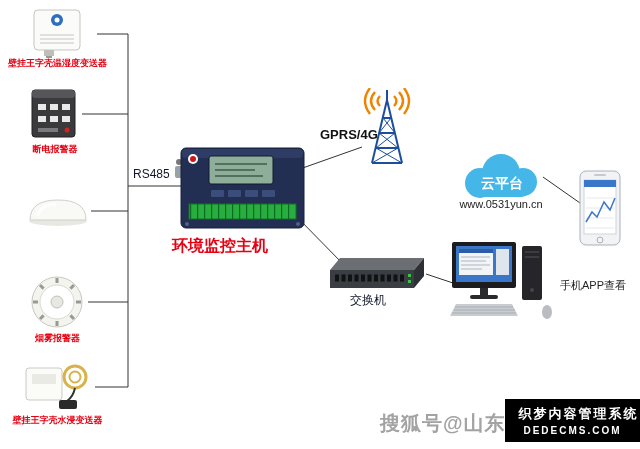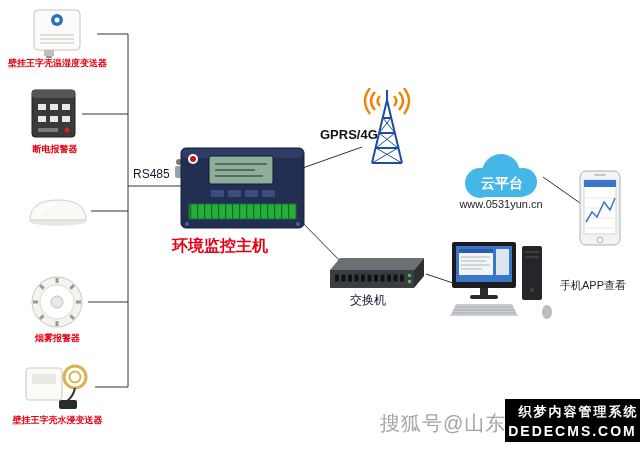--- a/index.html
+++ b/index.html
@@ -12,28 +12,28 @@
     color:#e60012;font-size:9px;font-weight:bold;text-align:center;
     white-space:nowrap;line-height:11px;
   }
   .host-label{
     color:#e60012;font-size:16px;font-weight:bold;white-space:nowrap;
   }
   .plain-label{color:#0f172a;font-size:12px;white-space:nowrap;}
   .bold-label{color:#111;font-size:13px;font-weight:bold;white-space:nowrap;}
   .small-label{color:#222;font-size:11px;white-space:nowrap;}
   .watermark-sohu{
-    color:#a3a3a3;font-size:20px;font-weight:normal;letter-spacing:1px;white-space:nowrap;
+    color:#a3a3a3;font-size:20px;font-weight:bold;letter-spacing:1px;white-space:nowrap;
   }
   .dede-box{
     background:#000;color:#fff;text-align:center;
     display:flex;flex-direction:column;justify-content:center;gap:2px;
   }
   .dede-line1{font-size:13px;font-weight:bold;letter-spacing:2px;padding-left:12px;}
-  .dede-line2{font-size:14px;font-weight:bold;letter-spacing:2px;}
+  .dede-line2{font-size:10px;font-weight:bold;letter-spacing:2px;}
   svg{display:block;}
 </style>
 </head>
 <body>
 
 <div class="canvas">
 
   <svg class="abs" style="left:0;top:0;" width="640" height="449">
     <g stroke="#333" stroke-width="1" fill="none">
       <path d="M128,34 L128,387"></path>

